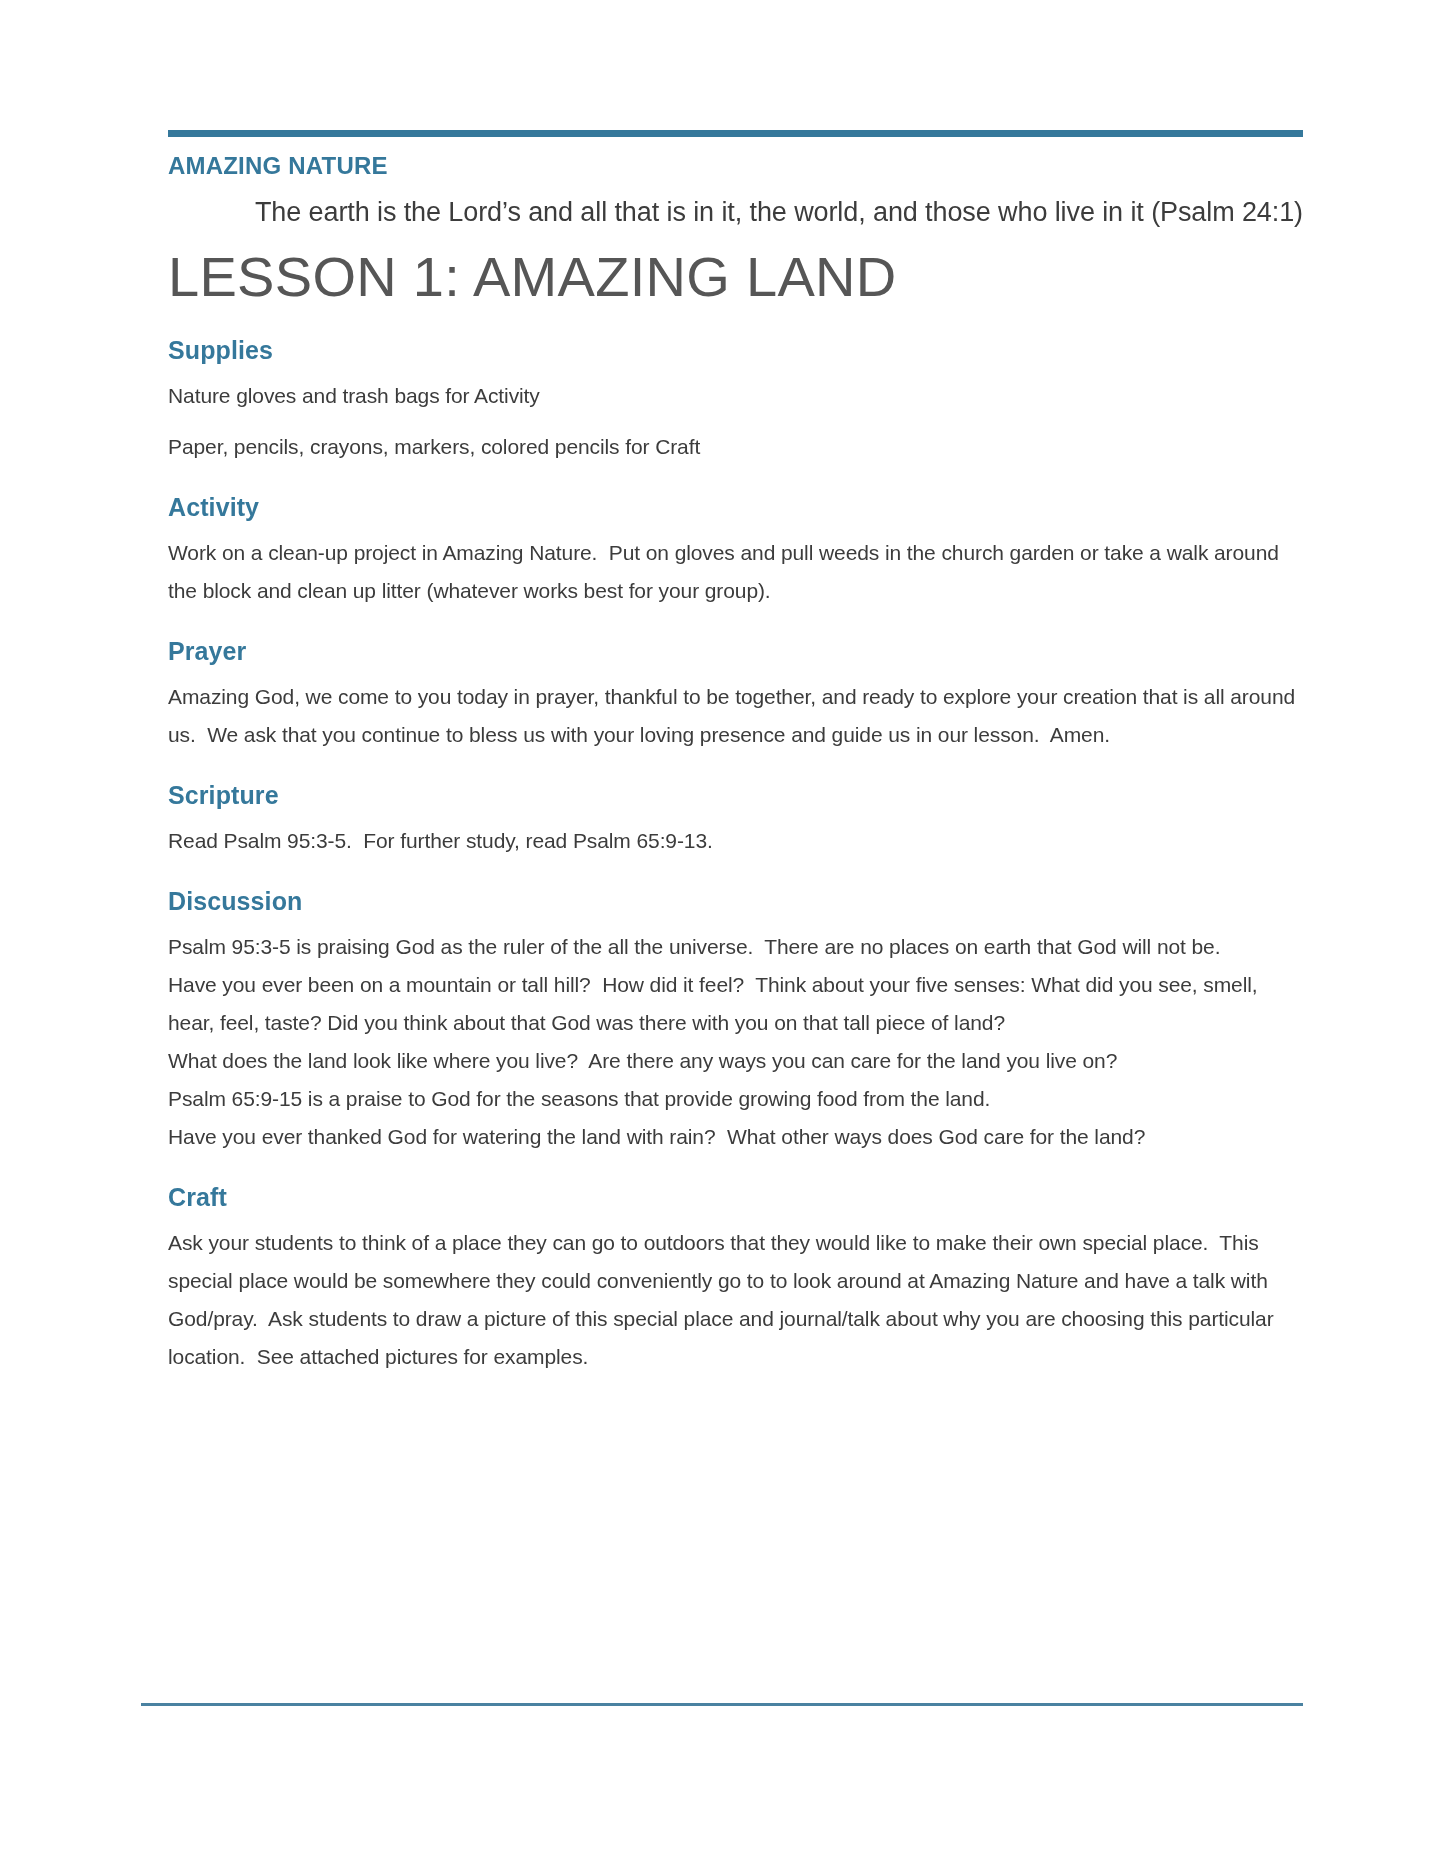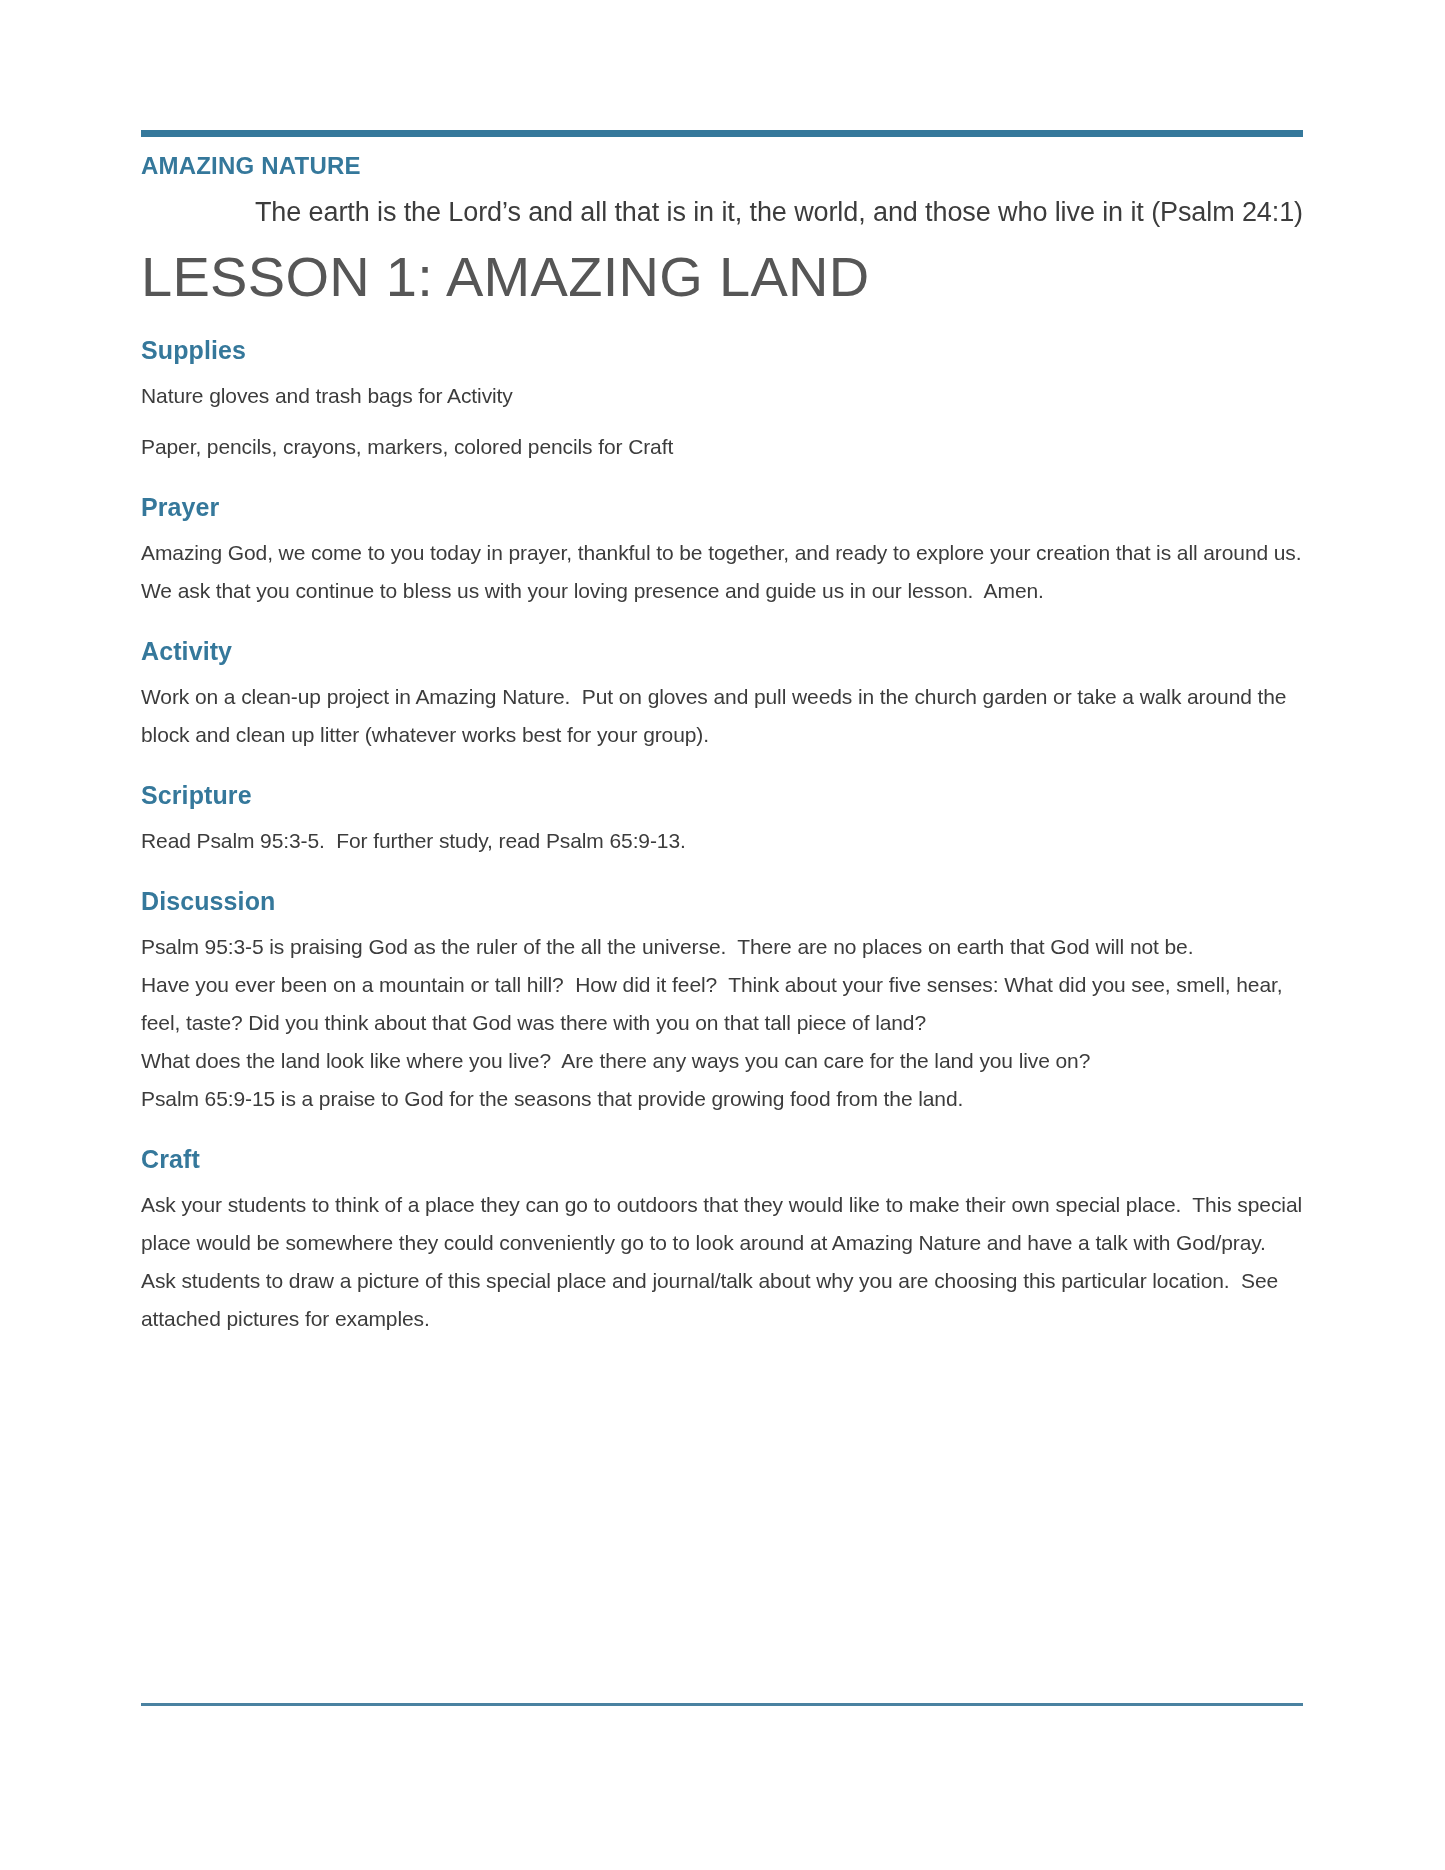--- a/index.html
+++ b/index.html
@@ -15,20 +15,21 @@
     position: relative;
     width: 1445px;
     height: 1870px;
     background: var(--page-bg);
     overflow: hidden;
     font-family: "Liberation Sans", "DejaVu Sans", sans-serif;
     color: var(--body-text);
   }
   .content {
     padding: 130px 142px 0 141px;
+    margin-left: 27px;
   }
   .top-bar {
     height: 7px;
     background: var(--accent);
     margin: 0 0 15px 0;
   }
   h1.doc-title {
     font-size: 24px;
     line-height: 1.2;
     font-weight: 700;
@@ -91,41 +92,42 @@
 
     <h2 class="lesson-title">LESSON 1: AMAZING LAND</h2>
 
     <section>
       <h3 class="section-heading">Supplies</h3>
       <p class="body-par">Nature gloves and trash bags for Activity</p>
       <p class="body-par">Paper, pencils, crayons, markers, colored pencils for Craft</p>
     </section>
 
     <section>
-      <h3 class="section-heading">Prayer</h3>
-      <p class="body-par">Amazing God, we come to you today in prayer, thankful to be together, and ready to explore your creation that is all around us.  We ask that you continue to bless us with your loving presence and guide us in our lesson.  Amen.</p>
+      <h3 class="section-heading">Activity</h3>
+      <p class="body-par">Work on a clean-up project in Amazing Nature.  Put on gloves and pull weeds in the church garden or take a walk around the block and clean up litter (whatever works best for your group).</p>
     </section>
 
     <section>
-      <h3 class="section-heading">Activity</h3>
-      <p class="body-par">Work on a clean-up project in Amazing Nature.  Put on gloves and pull weeds in the church garden or take a walk around the block and clean up litter (whatever works best for your group).</p>
+      <h3 class="section-heading">Prayer</h3>
+      <p class="body-par">Amazing God, we come to you today in prayer, thankful to be together, and ready to explore your creation that is all around us.  We ask that you continue to bless us with your loving presence and guide us in our lesson.  Amen.</p>
     </section>
 
     <section>
       <h3 class="section-heading">Scripture</h3>
       <p class="body-par">Read Psalm 95:3-5.  For further study, read Psalm 65:9-13.</p>
     </section>
 
     <section>
       <h3 class="section-heading">Discussion</h3>
       <div class="tight">
         <p class="body-par">Psalm 95:3-5 is praising God as the ruler of the all the universe.  There are no places on earth that God will not be.</p>
         <p class="body-par">Have you ever been on a mountain or tall hill?  How did it feel?  Think about your five senses: What did you see, smell, hear, feel, taste? Did you think about that God was there with you on that tall piece of land?</p>
         <p class="body-par">What does the land look like where you live?  Are there any ways you can care for the land you live on?</p>
         <p class="body-par">Psalm 65:9-15 is a praise to God for the seasons that provide growing food from the land.</p>
+        <p class="body-par">Have you ever thanked God for watering the land with rain?  What other ways does God care for the land?</p>
       </div>
     </section>
 
     <section>
       <h3 class="section-heading">Craft</h3>
       <p class="body-par">Ask your students to think of a place they can go to outdoors that they would like to make their own special place.  This special place would be somewhere they could conveniently go to to look around at Amazing Nature and have a talk with God/pray.  Ask students to draw a picture of this special place and journal/talk about why you are choosing this particular location.  See attached pictures for examples.</p>
     </section>
 
   </div>
 

